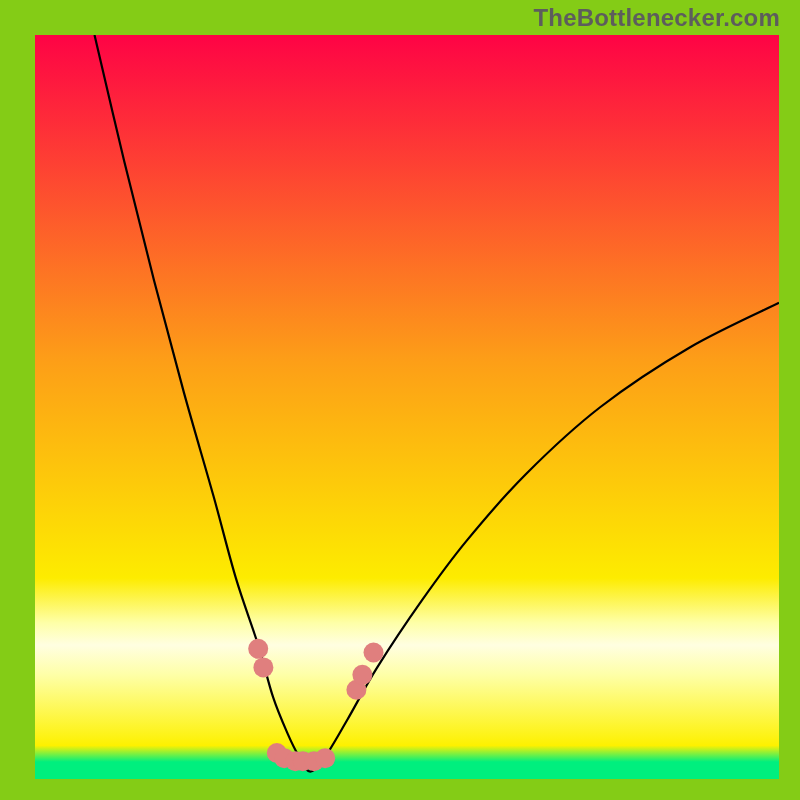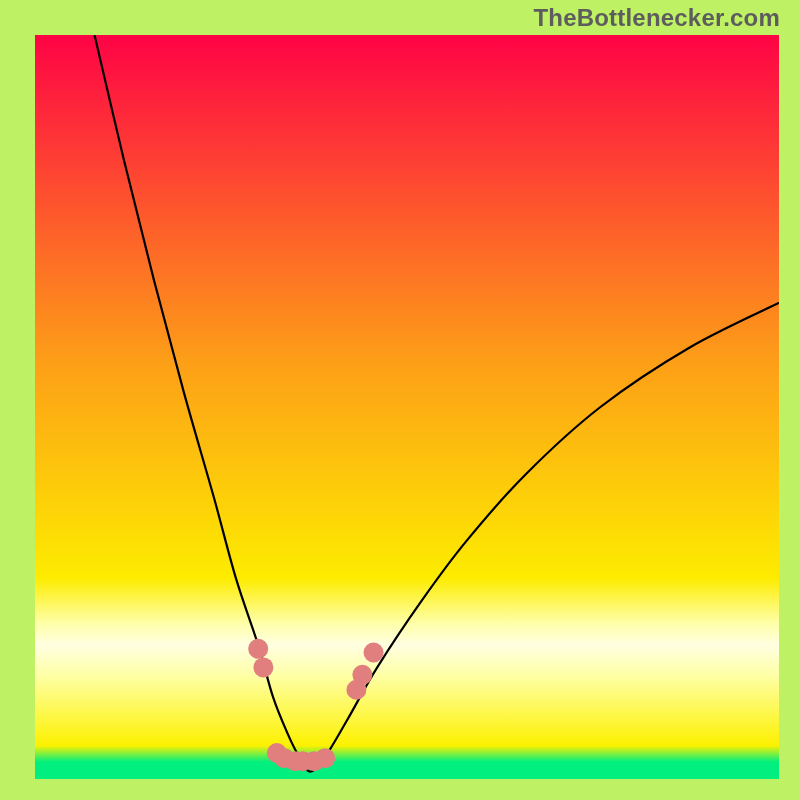--- a/index.html
+++ b/index.html
@@ -7,21 +7,21 @@
     padding: 0;
     width: 800px;
     height: 800px;
     overflow: hidden;
     background: #000;
     font-family: Arial, Helvetica, sans-serif;
   }
   .frame {
     position: absolute;
     inset: 0;
-    background: #bef264;
+    background: #84cc16;
   }
   .plot {
     position: absolute;
     left: 35px;
     top: 35px;
     width: 744px;
     height: 744px;
     overflow: hidden;
   }
   .watermark {

